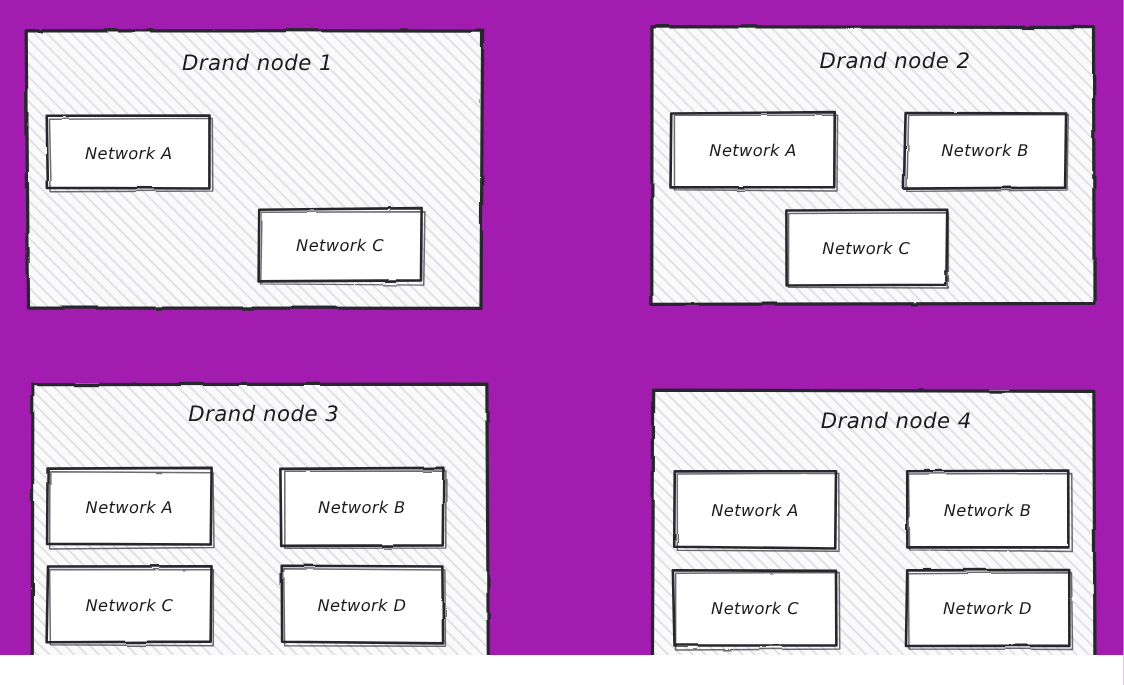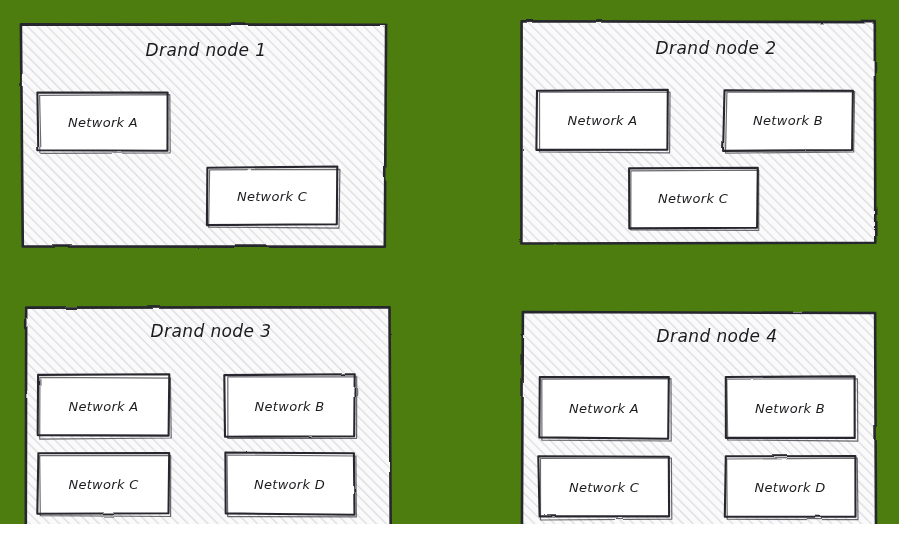--- a/index.html
+++ b/index.html
@@ -8,21 +8,21 @@
     padding: 0;
     background: #ffffff;
   }
   body {
     font-family: "DejaVu Sans", sans-serif;
   }
   #diagram-root {
     position: relative;
     width: 899px;
     height: 524px;
-    background: #4d7c0f;
+    background: #a21caf;
     overflow: hidden;
   }
   svg#sketch {
     display: block;
     width: 899px;
     height: 548px;
   }
   .node-title {
     font-family: "DejaVu Sans", sans-serif;
     font-size: 17px;

